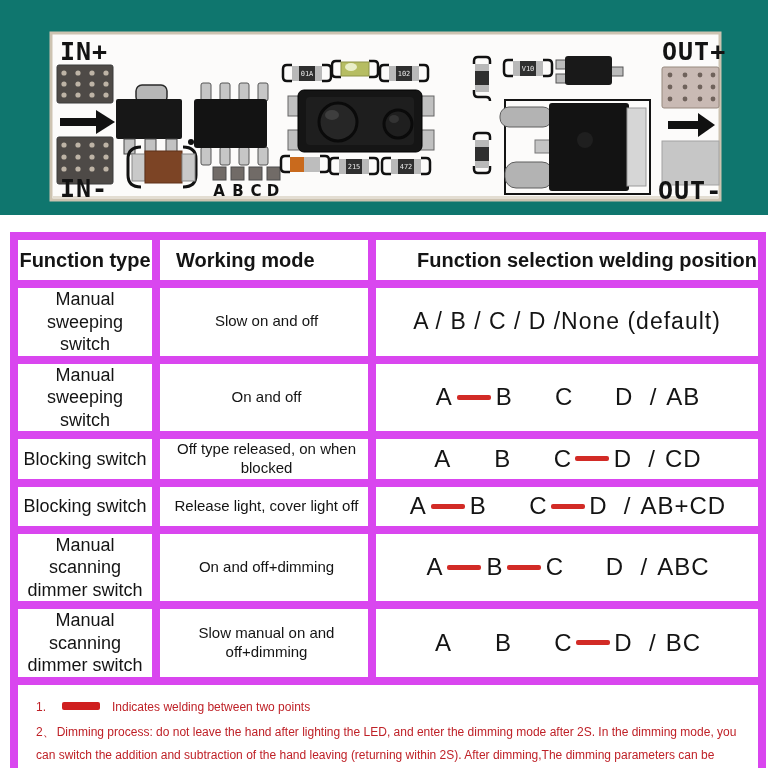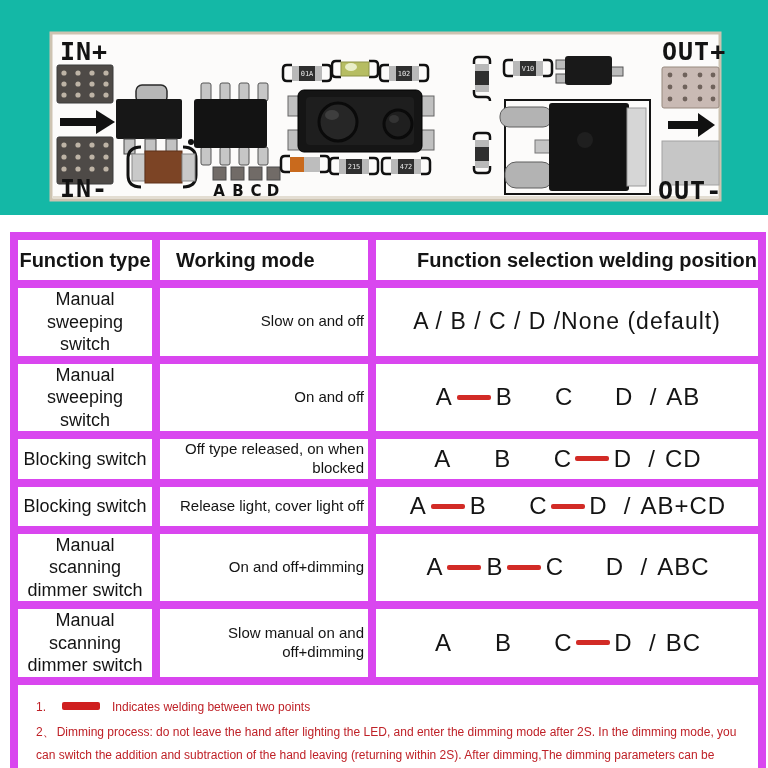--- a/index.html
+++ b/index.html
@@ -1,34 +1,34 @@
 <!DOCTYPE html>
 <html><head>
 <meta charset="utf-8">
 <style>
   html,body{margin:0;padding:0;background:#fff;}
   body{width:768px;height:768px;font-family:"Liberation Sans",sans-serif;color:#141414;overflow:hidden;}
 
   
-  .photo{position:relative;width:768px;height:215px;background:#14b8a6;}
+  .photo{position:relative;width:768px;height:215px;background:#0f766e;}
   .photo svg{display:block;}
   .pcb-label{font-family:"DejaVu Sans Mono",monospace;font-weight:bold;font-size:25px;fill:#131313;letter-spacing:1px;}
   .pad-letter{font-family:"DejaVu Sans",sans-serif;font-weight:bold;font-size:15px;fill:#101010;}
   .res-mark{font-family:"DejaVu Sans Mono",monospace;font-size:7px;fill:#e8e8e8;}
 
   
   table.spec{border-collapse:collapse;table-layout:fixed;width:748px;margin:17px 10px 0 10px;border:3px solid #141414;}
   table.spec th,table.spec td{border:8px solid #d946ef;box-sizing:border-box;overflow:hidden;}
   th{font-size:20px;font-weight:bold;height:48px;}
   .th-c1{text-align:center;}
   .th-c2{text-align:left;padding-left:16px;}
   .th-c3{text-align:right;}
   tr.r td{height:47px;}
   td.c1{text-align:center;font-size:18px;line-height:1.25;padding:0 5px;}
-  td.c2{text-align:right;font-size:15px;line-height:1.25;padding-left:9px;padding-right:4px;}
+  td.c2{text-align:center;font-size:15px;line-height:1.25;padding-left:9px;padding-right:4px;}
   td.c3{padding:0;}
   .weldtext{text-align:center;font-size:23px;letter-spacing:1px;}
   .weld{display:flex;align-items:center;justify-content:center;font-size:24px;}
   .wl{width:20px;text-align:center;}
   .conn{width:34px;height:5px;margin:0 3px;border-radius:2px;background:transparent;}
   .conn.on{background:#d22b26;}
   .slash{margin:0 10px 0 16px;}
   .wlabel{letter-spacing:1px;}
   td.note-title-cell{height:42px;font-size:22px;font-weight:600;text-align:left;padding-left:14px;}
   td.notes-cell{height:128px;vertical-align:top;padding:11px 14px 6px 18px;color:#bf2127;font-size:12px;line-height:23px;text-align:left;}

